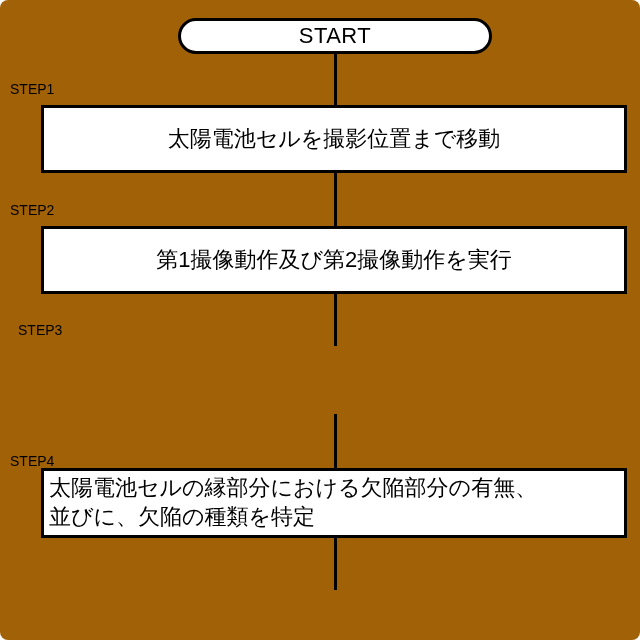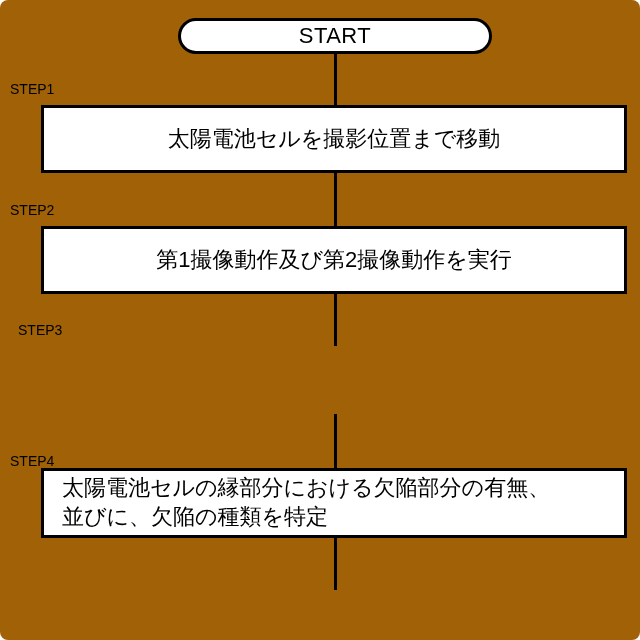--- a/index.html
+++ b/index.html
@@ -60,21 +60,21 @@
     line-height: 1.30;
     color: #000000;
     white-space: pre-line;
   }
   .process.center .proc-text {
     text-align: center;
     width: 100%;
   }
   .process.left .proc-text {
     text-align: left;
-    padding-left: 18px;
+    padding-left: 5px;
   }
 
   
   .step-label {
     position: absolute;
     font-size: 14px;
     line-height: 1;
     color: #000000;
     white-space: nowrap;
   }

